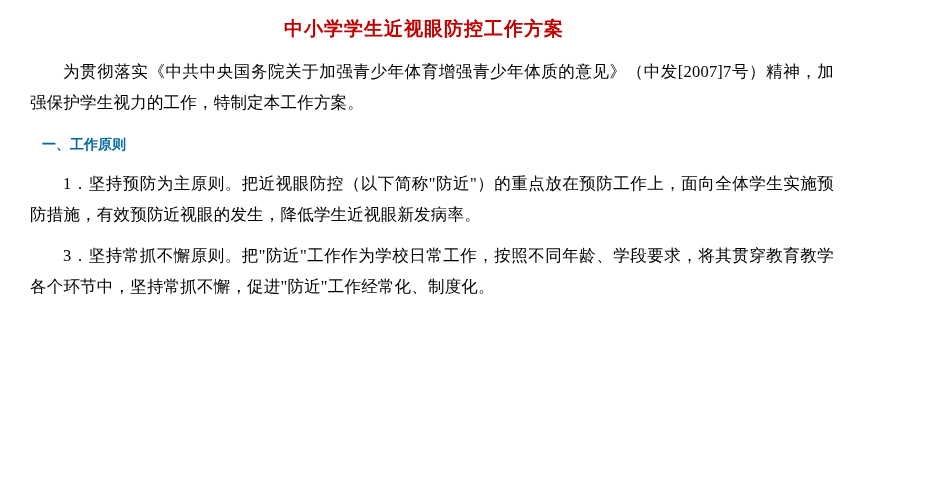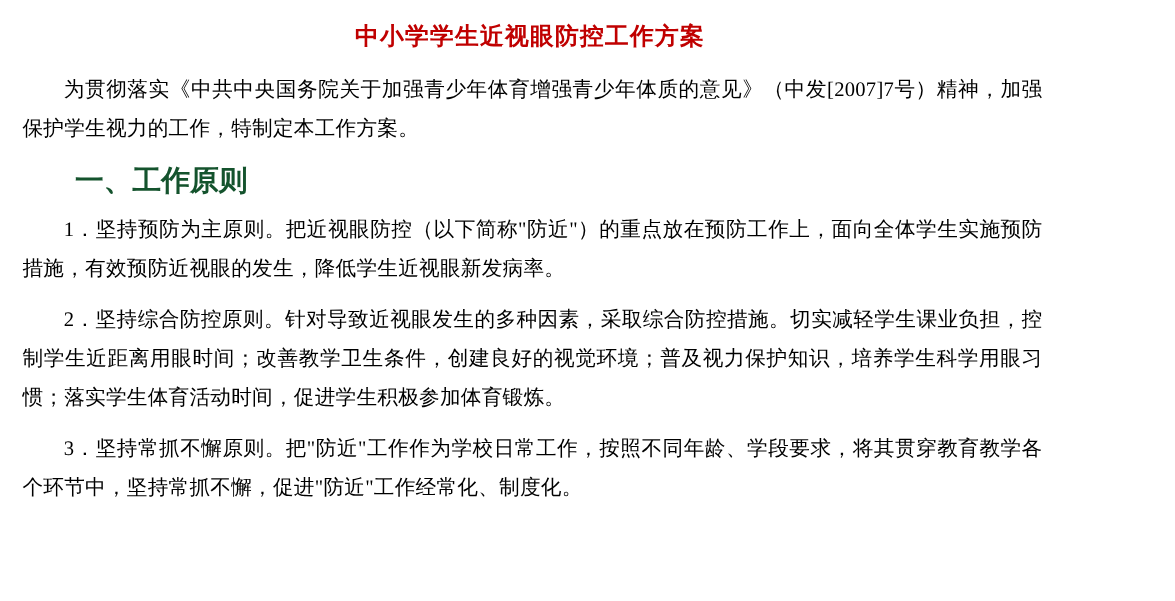--- a/index.html
+++ b/index.html
@@ -26,28 +26,28 @@
     font-size: 19px;
     letter-spacing: 1px;
     margin: 6px 0 14px 0;
     font-family: "Liberation Serif", "DejaVu Serif", serif;
   }
   .para {
     font-size: 16.5px;
     line-height: 31px;
     text-align: justify;
     text-indent: 2em;
-    margin: 0 0 10px 4px;
+    margin: 0 0 10px 16px;
     letter-spacing: 0.2px;
     font-family: Liberation Serif, serif;
   }
   .section-head {
-    font-size: 23px;
+    font-size: 14px;
     font-weight: bold;
-    color: #14532d;
+    color: #0369a1;
     text-indent: 2em;
     line-height: 30px;
     margin: 6px 0 8px 0;
   }
   .lead-para {
     margin-bottom: 12px;
   }
 </style>
 </head>
 <body>
@@ -55,18 +55,17 @@
 <div class="page">
 
   <div class="doc-title">中小学学生近视眼防控工作方案</div>
 
   <p class="para lead-para">为贯彻落实《中共中央国务院关于加强青少年体育增强青少年体质的意见》（中发[2007]7号）精神，加强保护学生视力的工作，特制定本工作方案。</p>
 
   <div class="section-head">一、工作原则</div>
 
   <p class="para">1．坚持预防为主原则。把近视眼防控（以下简称"防近"）的重点放在预防工作上，面向全体学生实施预防措施，有效预防近视眼的发生，降低学生近视眼新发病率。</p>
 
-  <p class="para">2．坚持综合防控原则。针对导致近视眼发生的多种因素，采取综合防控措施。切实减轻学生课业负担，控制学生近距离用眼时间；改善教学卫生条件，创建良好的视觉环境；普及视力保护知识，培养学生科学用眼习惯；落实学生体育活动时间，促进学生积极参加体育锻炼。</p>
 
   <p class="para">3．坚持常抓不懈原则。把"防近"工作作为学校日常工作，按照不同年龄、学段要求，将其贯穿教育教学各个环节中，坚持常抓不懈，促进"防近"工作经常化、制度化。</p>
 
 
 </div>
 
 </body></html>

